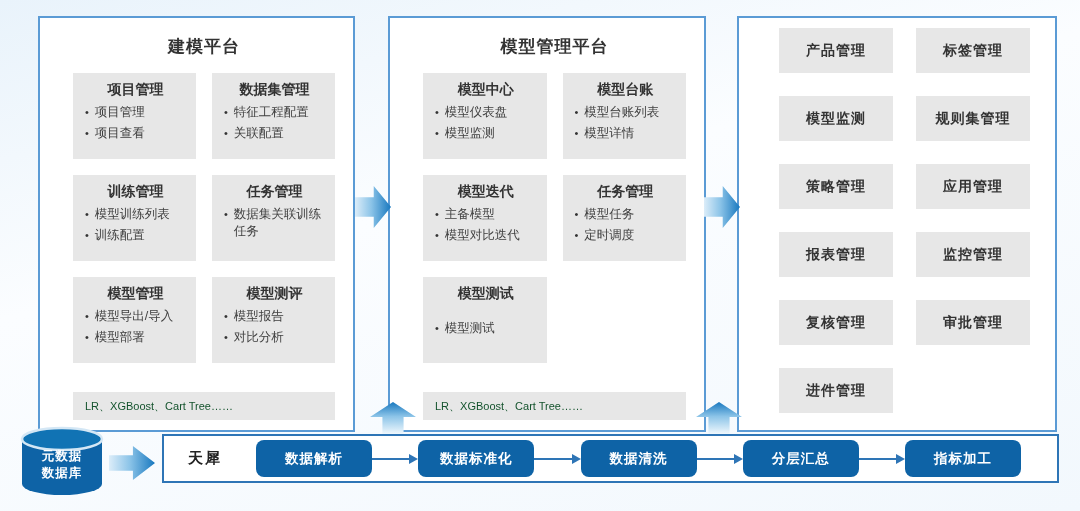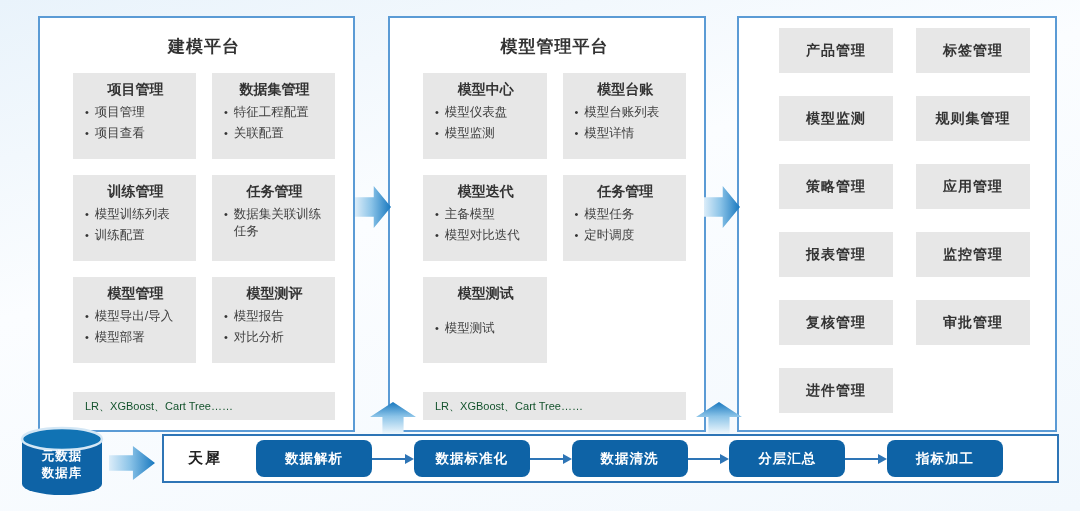--- a/index.html
+++ b/index.html
@@ -105,21 +105,21 @@
   .pipeline-label {
     font-size: 15px; font-weight: 700; color: #222;
     margin: 0 34px 0 24px; letter-spacing: 2px; flex: 0 0 auto;
   }
   .pipeline-step {
     flex: 0 0 116px; height: 37px; border-radius: 8px;
     background: #0e63a6; color: #fff;
     display: flex; align-items: center; justify-content: center;
     font-size: 13.5px; font-weight: 700; letter-spacing: 1px;
   }
-  .pipeline-step:last-of-type { margin-right: 54px; }
+  .pipeline-step:last-of-type { margin-right: 36px; }
   .flow-connector { flex: 1 1 auto; display: flex; align-items: center; min-width: 28px; }
   .flow-connector .line { flex: 1; height: 2px; background: #2e75b6; }
   .flow-connector .head {
     width: 0; height: 0;
     border-left: 9px solid #2e75b6;
     border-top: 5px solid transparent;
     border-bottom: 5px solid transparent;
   }
 </style>
 </head>

